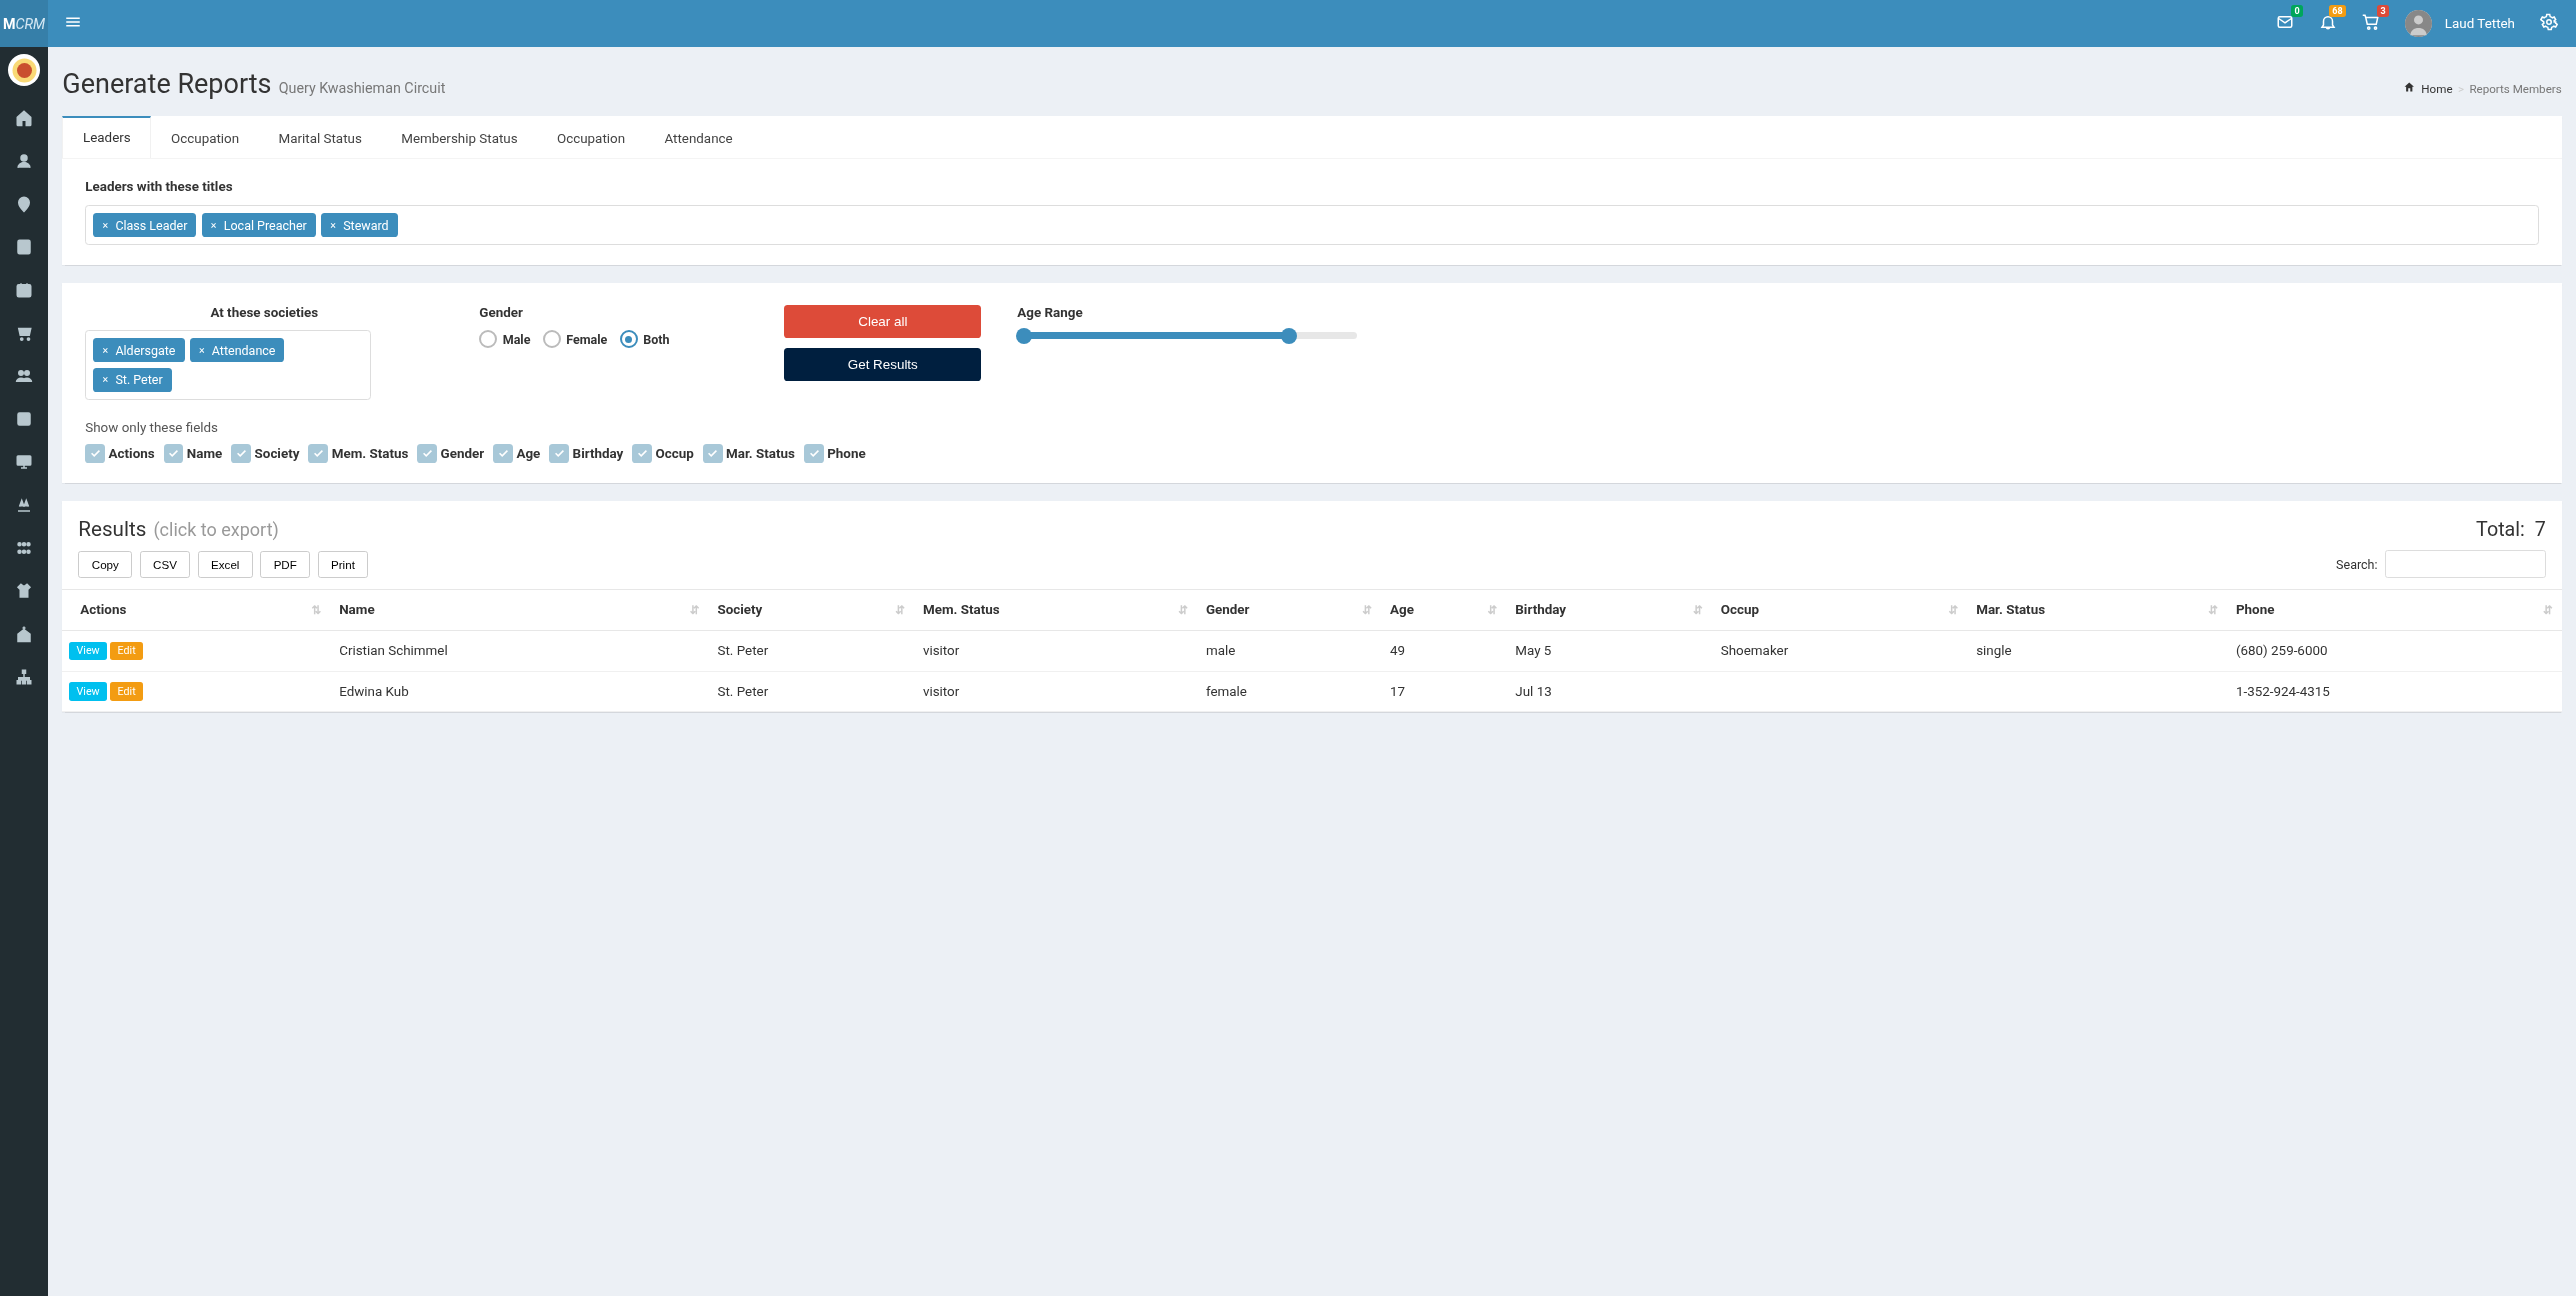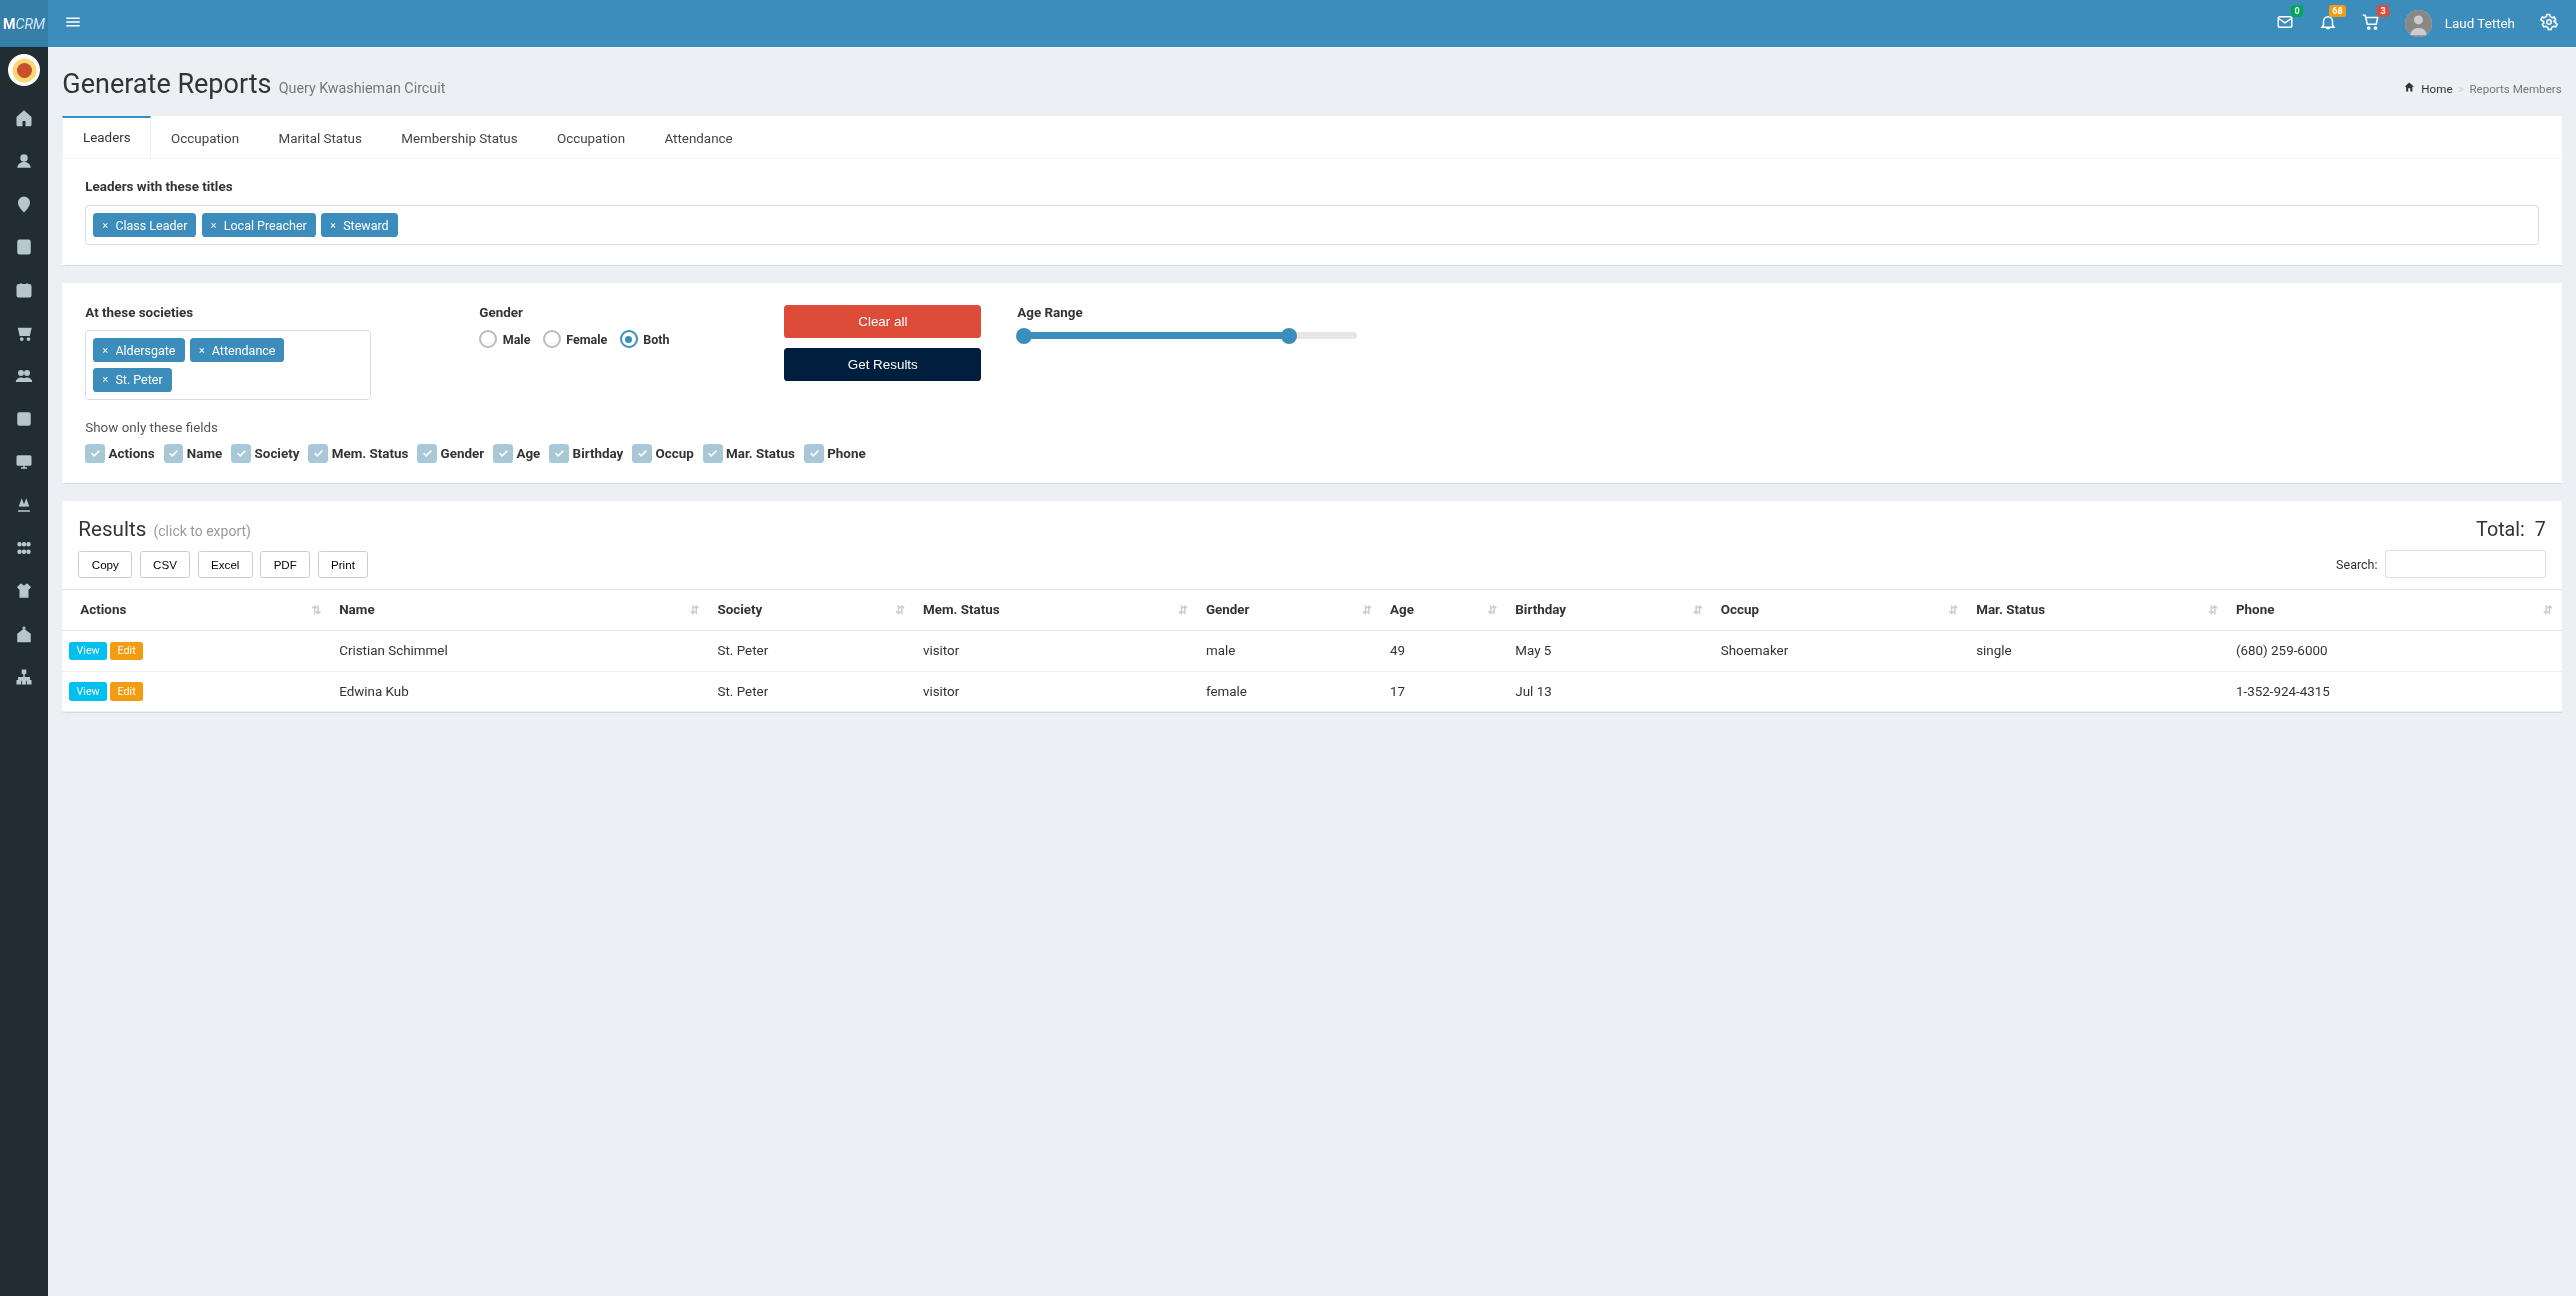--- a/index.html
+++ b/index.html
@@ -32,21 +32,21 @@
 .card { background: #fff; border-top: 2.7px solid transparent; margin-bottom: 18px; box-shadow: 0 0.9px 0.9px rgba(0,0,0,0.1); }
 .tabs { display: flex; border-bottom: 0.9px solid #f4f4f4; background:#fff; }
 .tab { padding: 12.5px 19.7px; cursor: pointer; color: #444; font-size: 13.4px; }
 .tab.active { border-top: 2.7px solid #3c8dbc; margin-top: -2.7px; border-left: 0.9px solid #f1f1f1; border-right: 0.9px solid #f1f1f1; color: #333; }
 .card-body { padding: 19.7px 23px; }
 .section-label { font-weight: 700; font-size: 13.4px; margin-bottom: 10.7px; }
 .tag-input { border: 0.9px solid #ddd; border-radius: 3.6px; padding: 7.2px; min-height: 39px; display: flex; flex-wrap: wrap; gap: 5.4px; align-items: flex-start; }
 .tag { background: #3c8dbc; color: #fff; padding: 4.5px 9px; border-radius: 3.6px; font-size: 12.5px; display: inline-flex; align-items: center; gap: 7.2px; }
 .tag-x { cursor: pointer; font-size: 10.7px; }
 .filter-row { display: flex; gap: 36px; align-items: flex-start; padding: 19.7px 23px; }
-.filter-col.societies { width: 358px; }
+.filter-col.societies { width: 358px; text-align: center; }
 .filter-col.gender { width: 269px; }
 .filter-col.age { flex: 1; }
 .filter-col.buttons { width: 197px; }
 .societies-box { border: 0.9px solid #ddd; border-radius: 3.6px; padding: 7.2px; display: flex; flex-wrap: wrap; gap: 5.4px; max-width: 286px; }
 .radio-group { display: flex; gap: 12.5px; align-items: center; margin-top: 3.6px; }
 .radio { display: inline-flex; align-items: center; gap: 5.4px; cursor: pointer; }
 .radio-circle { width: 18px; height: 18px; border: 2.7px solid #bbb; border-radius: 50%; display:inline-flex;align-items:center;justify-content:center; }
 .radio.selected .radio-circle { border-color: #3c8dbc; }
 .radio.selected .radio-dot { width: 7.2px; height: 7.2px; background: #3c8dbc; border-radius: 50%; }
 .slider { position: relative; height: 10.7px; margin-top: 7.2px; width: 340px; }
@@ -58,21 +58,21 @@
 .btn-navy { background: #001f3f; color: #fff; }
 .fields-row { padding: 0 23px 19.7px 23px; }
 .fields-label { color: #555; font-size: 13.4px; margin-bottom: 9px; }
 .check-list { display: flex; flex-wrap: wrap; gap: 9px; align-items: center; }
 .chk { display: inline-flex; align-items: center; gap: 3.6px; }
 .chk-box { width: 19.7px; height: 19.7px; background: #a8c8d8; border-radius: 3.6px; display:inline-flex;align-items:center;justify-content:center; }
 .chk-box svg { stroke: #fff; }
 .chk-label { font-weight: 700; font-size: 13.4px; }
 .results-header { display: flex; align-items: baseline; padding: 14.3px 16px 9px 16px; }
 .results-title { font-size: 20.6px; font-weight: 400; }
-.results-hint { color: #999; margin-left: 7.2px; font-size: 14px; }
+.results-hint { color: #999; margin-left: 7.2px; font-size: 18px; }
 .results-total { margin-left: auto; font-size: 19.7px; color: #333; }
 .export-row { display: flex; align-items: center; gap: 7.2px; padding: 0 16px 10.7px 16px; }
 .export-btn { border: 0.9px solid #ccc; background: #fff; padding: 6.3px 12.5px; border-radius: 2.7px; cursor: pointer; font-size: 11.6px; }
 .search-wrap { margin-left: auto; display: flex; align-items: center; gap: 7.2px; }
 .search-input { border: 0.9px solid #ddd; padding: 5.4px 7.2px; border-radius: 2.7px; width: 161px; }
 table.data { width: 100%; border-collapse: collapse; }
 table.data th { text-align: left; padding: 12.5px 9px; border-top: 0.9px solid #e7e7e7; border-bottom: 0.9px solid #e7e7e7; font-weight: 700; font-size: 13.4px; position: relative; }
 table.data th.first-col { padding-left: 18px; }
 .sort-icon { position: absolute; right: 9px; top: 50%; transform: translateY(-50%); color: #ccc; font-size: 11.6px; }
 table.data td { padding: 10.7px 9px; border-bottom: 0.9px solid #f0f0f0; font-size: 13.4px; color: #333; }

